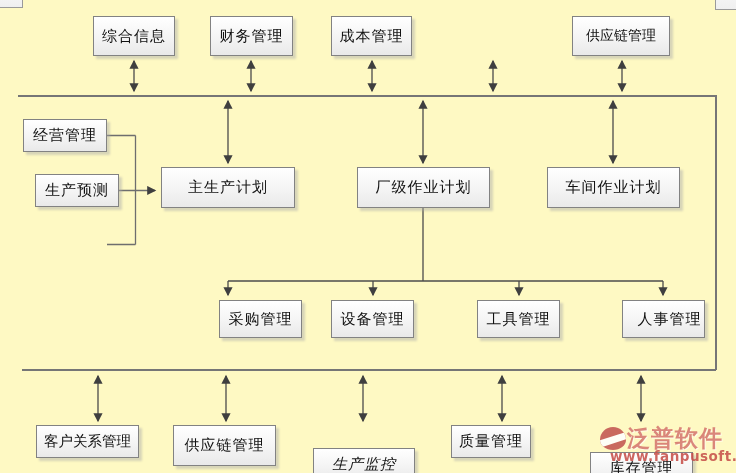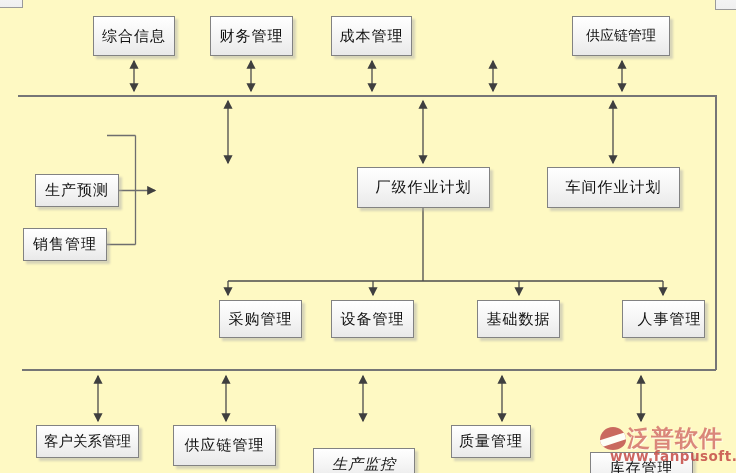--- a/index.html
+++ b/index.html
@@ -115,29 +115,30 @@
       <line x1="502" y1="376" x2="502" y2="421" marker-start="url(#ahr)" marker-end="url(#ah)"></line>
       <line x1="641" y1="376" x2="641" y2="421" marker-start="url(#ahr)" marker-end="url(#ah)"></line>
     </g>
   </svg>
 
   <div class="node" style="left:93px;top:16px;width:82px;height:40px;">综合信息</div>
   <div class="node" style="left:210px;top:16px;width:83px;height:40px;text-align:right;">财务管理</div>
   <div class="node" style="left:331px;top:16px;width:81px;height:40px;">成本管理</div>
   <div class="node" style="left:572px;top:16px;width:98px;height:40px;font-size:14px;letter-spacing:0;">供应链管理</div>
 
+  <div class="node" style="left:23px;top:119px;width:84px;height:33px;">经营管理</div>
   <div class="node" style="left:23px;top:174px;width:84px;height:33px;margin-left:12px;">生产预测</div>
-  <div class="node" style="left:23px;top:228px;width:84px;height:33px;">销售管理</div>
 
+  <div class="node" style="left:161px;top:167px;width:134px;height:41px;">主生产计划</div>
   <div class="node" style="left:357px;top:167px;width:133px;height:41px;">厂级作业计划</div>
   <div class="node" style="left:547px;top:167px;width:133px;height:41px;">车间作业计划</div>
 
   <div class="node" style="left:187px;top:300px;width:83px;height:38px;margin-left:32px;">采购管理</div>
   <div class="node" style="left:331px;top:300px;width:83px;height:38px;">设备管理</div>
-  <div class="node" style="left:477px;top:300px;width:83px;height:38px;">基础数据</div>
+  <div class="node" style="left:477px;top:300px;width:83px;height:38px;">工具管理</div>
   <div class="node" style="left:622px;top:300px;width:83px;height:38px;padding-left:12px;">人事管理</div>
 
   <div class="node" style="left:36px;top:425px;width:103px;height:33px;font-size:14.5px;letter-spacing:0;">客户关系管理</div>
   <div class="node" style="left:173px;top:425px;width:103px;height:41px;">供应链管理</div>
   <div class="node" style="left:313px;top:448px;width:102px;height:33px;font-style:italic;">生产监控</div>
   <div class="node" style="left:451px;top:425px;width:80px;height:33px;">质量管理</div>
   <div class="node" style="left:590px;top:425px;width:103px;height:33px;margin-top:27px;">库存管理</div>
 
   <div class="watermark">
     <div class="wm-row">

